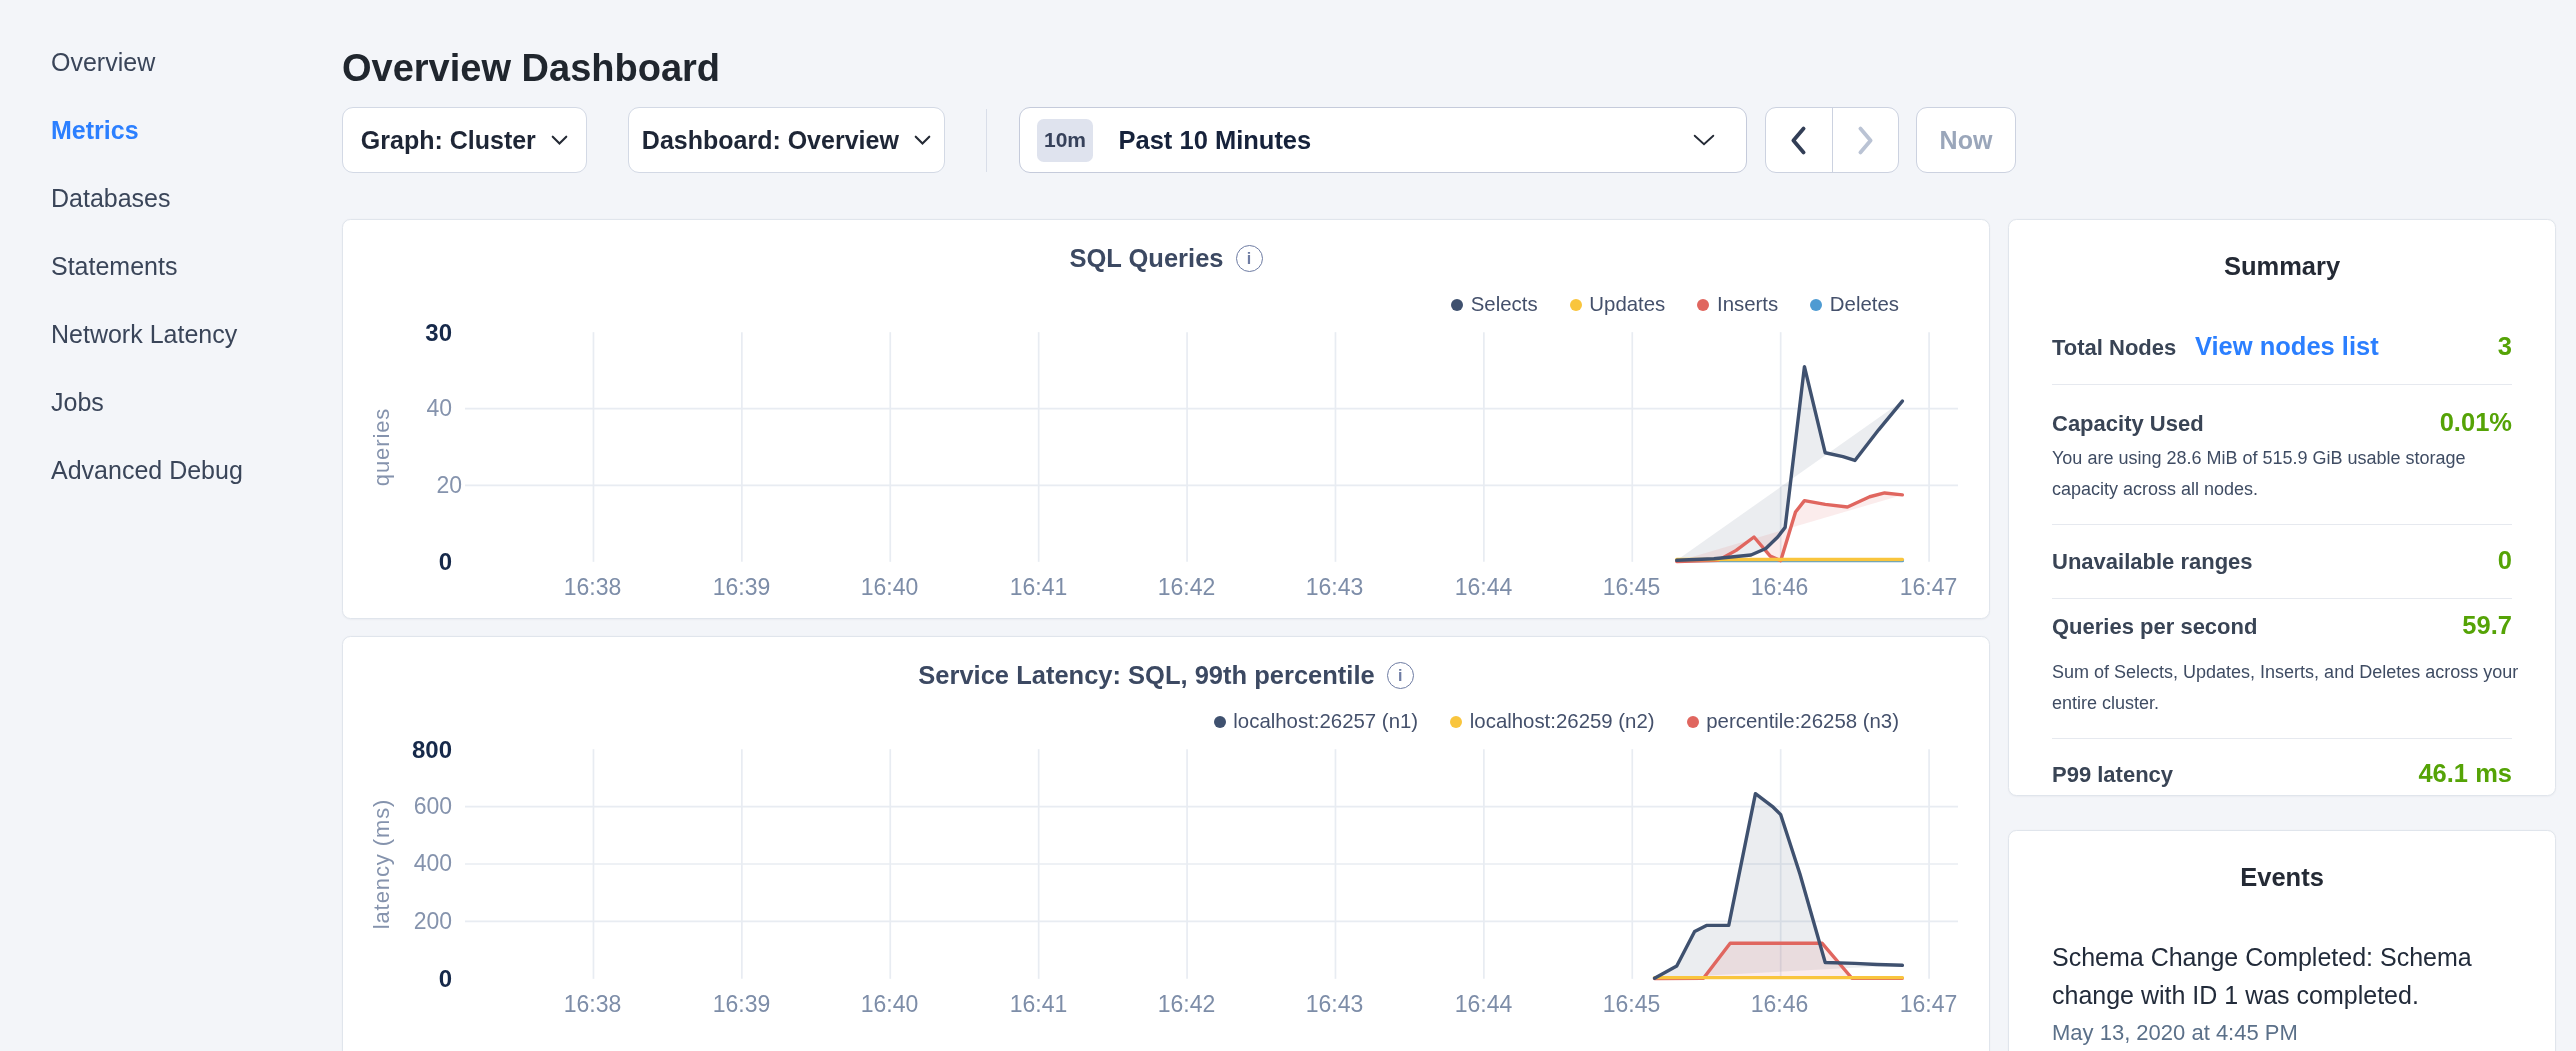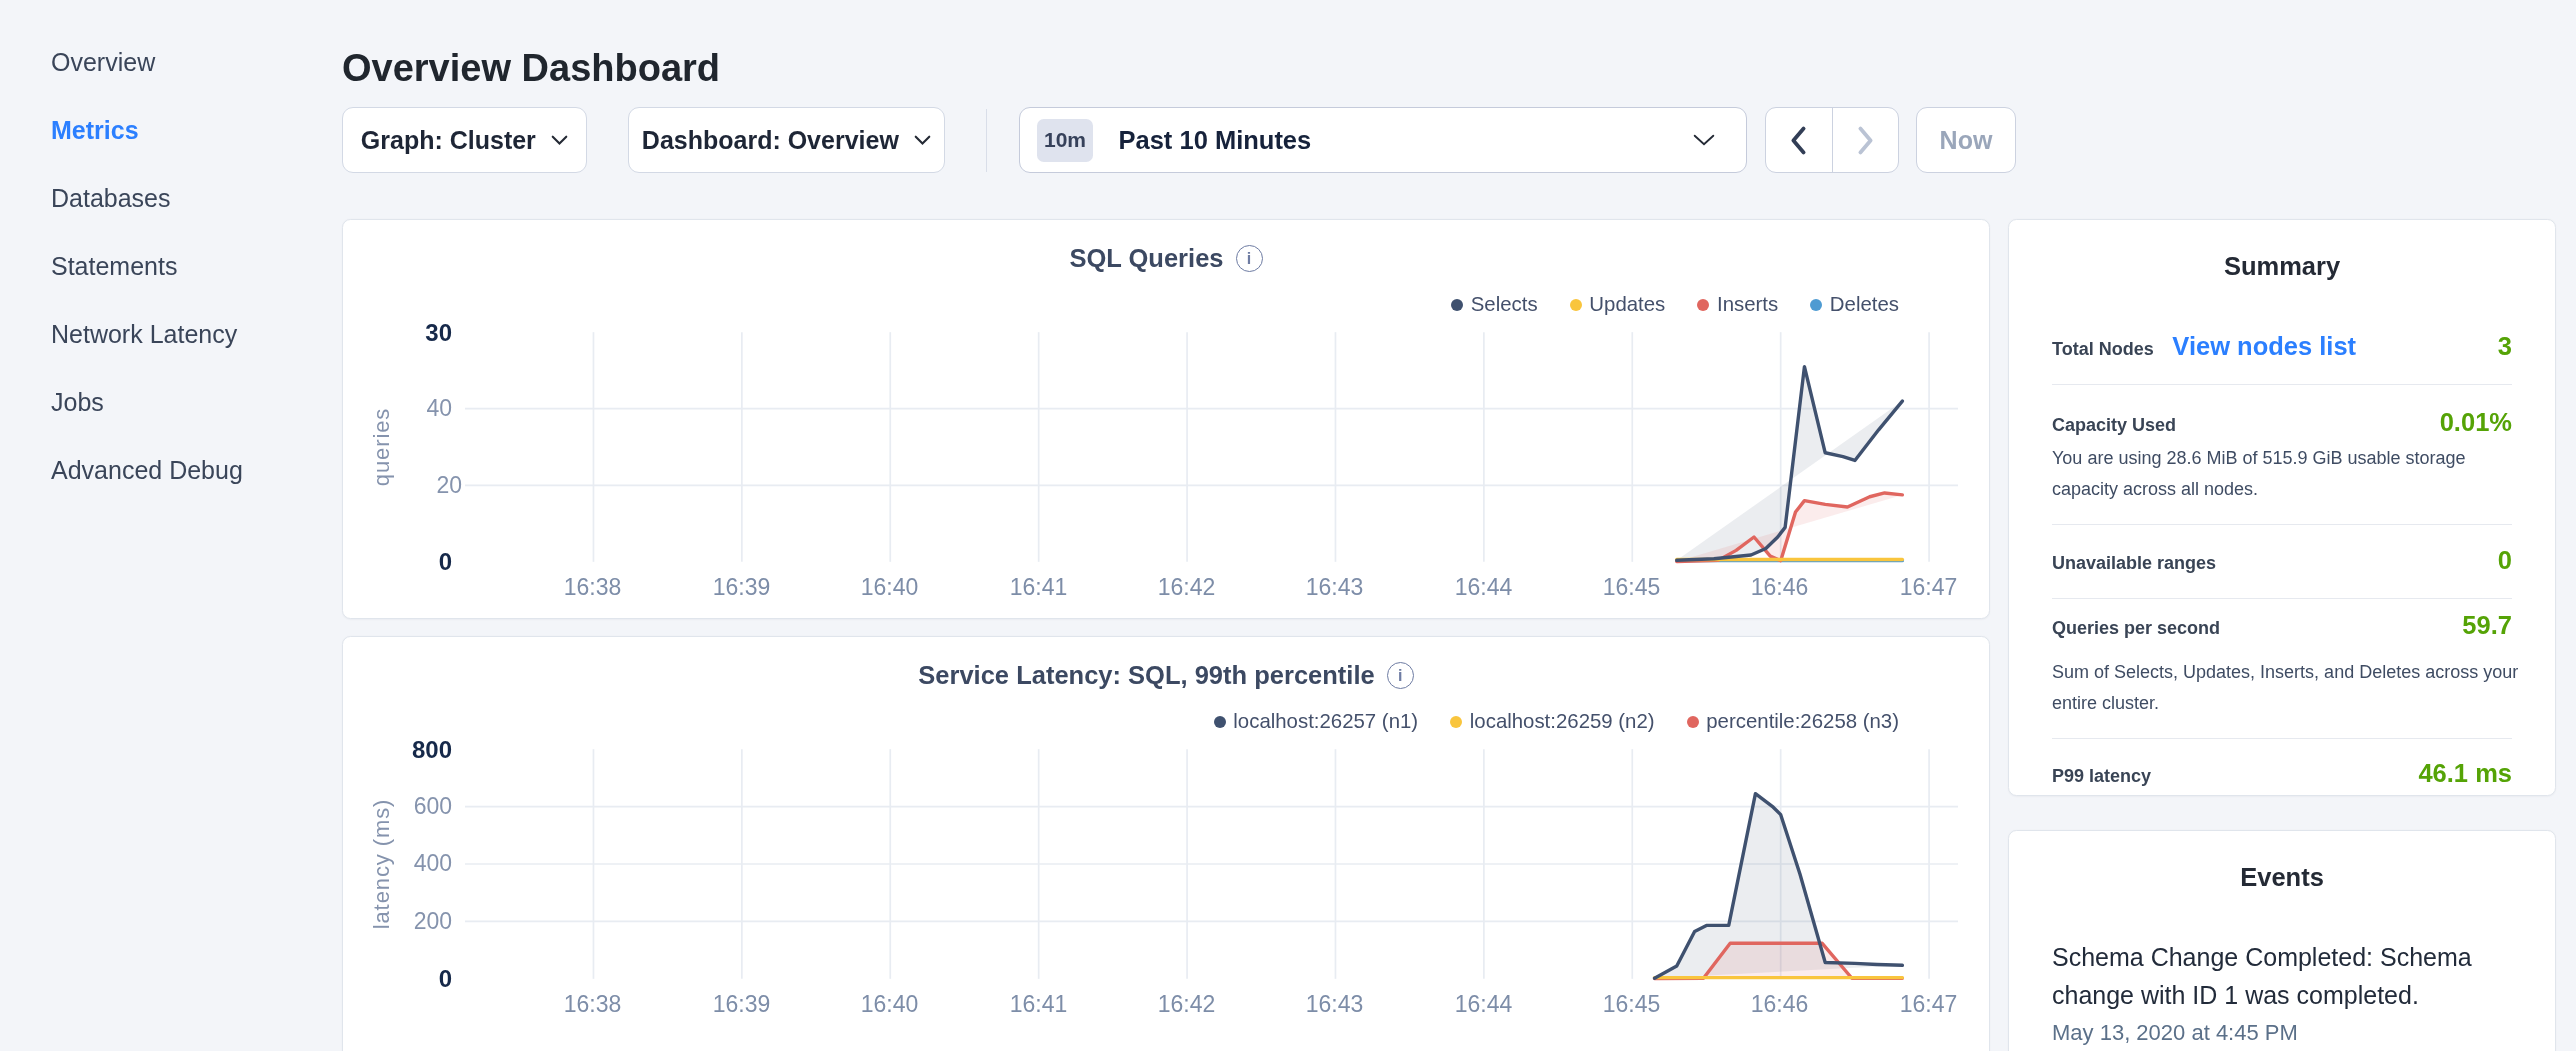--- a/index.html
+++ b/index.html
@@ -51,21 +51,21 @@
   .ylabel-wrap{position:absolute;left:39px;top:227px;width:0;height:0;}
   .ylabel-wrap span{position:absolute;display:block;white-space:nowrap;transform:translate(-50%,-50%) rotate(-90deg);
                     font-size:22px;color:#8593ad;letter-spacing:0.9px;}
   
   .side-card{left:2008px;width:548px;}
   #summary-card{top:219px;height:577px;padding-left:30px;}
   #events-card{top:830px;height:255px;}
   .card-title{position:absolute;top:32px;left:0;right:0;text-align:center;font-size:25.5px;
               font-weight:700;color:#242a35;}
   .srow{position:absolute;left:43px;right:43px;display:flex;justify-content:space-between;align-items:baseline;}
-  .srow .lbl{font-size:18px;font-weight:700;color:#394455;}
+  .srow .lbl{font-size:22px;font-weight:700;color:#394455;}
   .srow .lnk{font-size:25.5px;font-weight:700;color:#2b7fff;margin-left:18.7px;cursor:pointer;}
   .srow .val{font-size:25.5px;font-weight:700;color:#55a306;}
   .scap{position:absolute;left:43px;width:478px;font-size:18px;line-height:31px;color:#3f4c63;}
   .sdiv{position:absolute;left:43px;right:43px;height:0.9px;background:#e6e9ef;}
   .etext{position:absolute;left:43px;top:107px;width:425px;font-size:25px;line-height:38px;color:#222b3a;}
   .etime{position:absolute;left:43px;top:189px;font-size:22px;color:#5b7089;}
   svg{display:block;overflow:visible;}
 </style>
 </head>
 <body>

